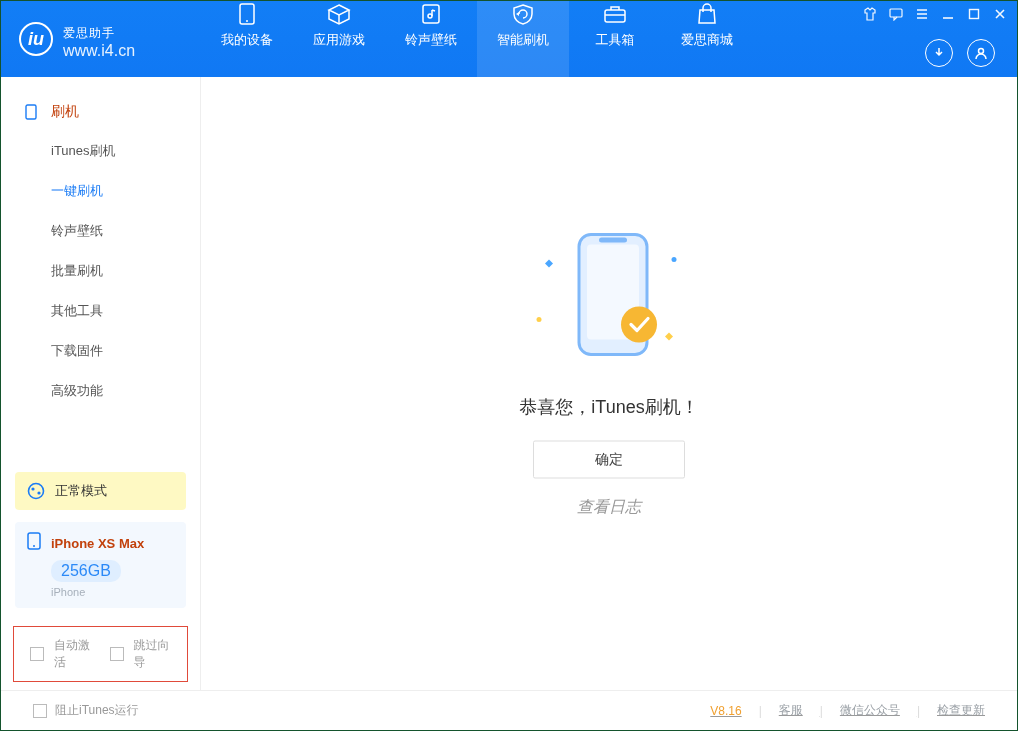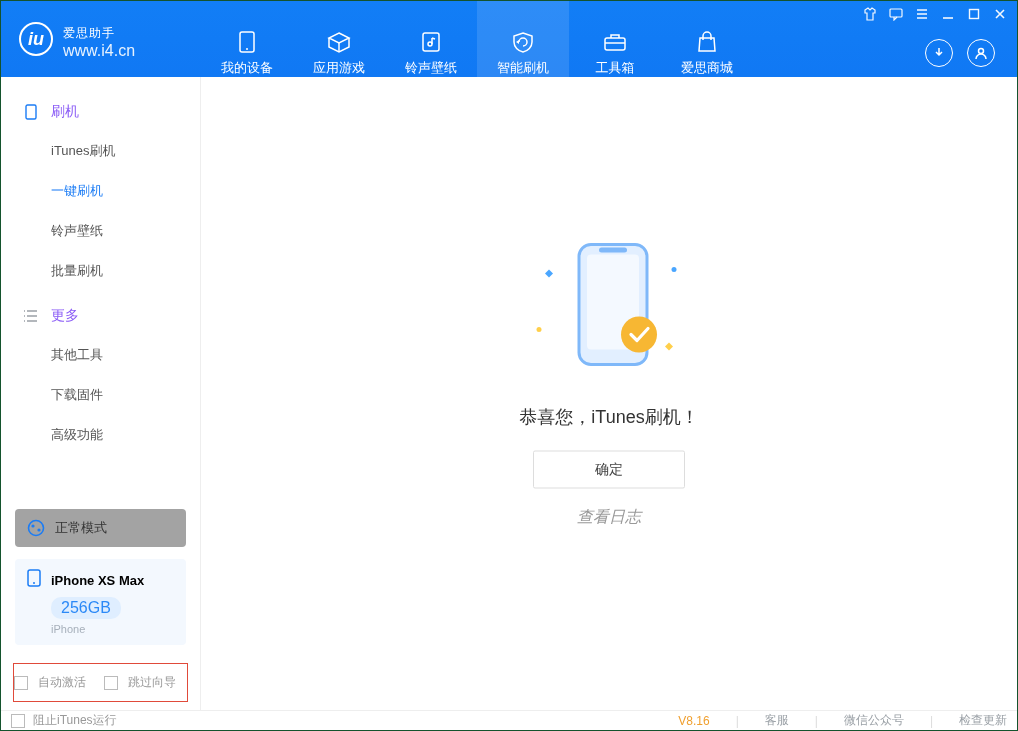--- a/index.html
+++ b/index.html
@@ -5,54 +5,54 @@
   * { box-sizing: border-box; margin: 0; padding: 0; }
   body { font-family: "Microsoft YaHei", sans-serif; background: #888; }
   .window { width:1018px; height:731px; margin:0 auto; background:#fff; border:1px solid #14532d; position:relative; display:flex; flex-direction:column;}
   
   .header { height:76px; background:linear-gradient(#127ef6,#1078f4); display:flex; align-items:stretch; color:#fff; position:relative;}
   .brand { width:200px; display:flex; align-items:center; padding-left:18px;}
   .brand-logo { width:34px; height:34px; border:2.5px solid #fff; border-radius:50%; display:flex; align-items:center; justify-content:center; font-weight:bold; font-style:italic; font-size:18px; margin-right:10px;}
   .brand-text .title { font-size:12px; font-weight:500; letter-spacing:1px; line-height:22px;}
   .brand-text .url { font-size:16px; opacity:.9; line-height:13px;text-align:center;}
   .tabs { display:flex; align-items:stretch;}
-  .tab { width:92px; display:flex; flex-direction:column; align-items:center; justify-content:flex-end; cursor:pointer; font-size:13px; }
+  .tab { width:92px; display:flex; flex-direction:column; align-items:center; justify-content:flex-start; cursor:pointer; font-size:13px; }
   .tab.active { background:rgba(255,255,255,0.12);}
   .tab .ticon { height:26px; display:flex; align-items:center; justify-content:center; margin-bottom:4px;}
   .win-controls-top { position:absolute; top:6px; right:10px; display:flex; gap:12px; align-items:center;}
   .win-controls-top .wc { width:14px; height:14px; display:flex; align-items:center; justify-content:center; cursor:pointer; opacity:.95;}
   .header-right { position:absolute; right:22px; bottom:10px; display:flex; gap:14px;}
   .hr-circle { width:28px; height:28px; border:1.6px solid #fff; border-radius:50%; display:flex; align-items:center; justify-content:center; cursor:pointer;}
   
   .body { flex:1; display:flex; min-height:0;}
   .sidebar { width:200px; border-right:1px solid #eee; display:flex; flex-direction:column; padding-top:16px;}
-  .sb-group-h { display:flex; align-items:center; padding:10px 22px; color:#8b5cf6; font-size:14px;}
+  .sb-group-h { display:flex; align-items:center; padding:10px 22px; color:#c2410c; font-size:14px;}
   .sb-group-h .gicon { width:16px; height:16px; margin-right:12px; display:flex; align-items:center; justify-content:center;}
   .sb-item { padding:11px 22px 11px 50px; font-size:13px; color:#555; cursor:pointer;}
   .sb-item.active { color:#1b7cf5;}
   .sb-spacer { flex:1;}
-  .sb-card { margin:6px 14px; background:#a3a3a3; border-radius:4px; padding:10px 12px; display:flex; align-items:center; font-size:13px; color:#333;}
+  .sb-card { margin:6px 14px; background:#fef9c3; border-radius:4px; padding:10px 12px; display:flex; align-items:center; font-size:13px; color:#333;}
   .sb-card .cicon { width:18px; height:18px; margin-right:10px; display:flex; align-items:center; justify-content:center;}
   .sb-device { margin:6px 14px 10px; background:#f3f8fe; border-radius:4px; padding:10px 12px;}
   .sb-device .drow { display:flex; align-items:center;}
-  .sb-device .dname { font-size:13px; font-weight:600; color:#000000;}
+  .sb-device .dname { font-size:13px; font-weight:600; color:#c2410c;}
   .sb-device .pill { display:inline-block; background:#dfeeff; color:#2b89f7; font-size:16px; padding:2px 10px; border-radius:10px; margin-top:6px;}
   .sb-device .dtype { font-size:11px; color:#a7b0bb; margin-top:4px;}
-  .sb-foot { border:1.6px solid #e04a3a; margin:8px 12px; padding:10px 0; display:flex; align-items:center; gap:10px;}
+  .sb-foot { border:1.6px solid #e04a3a; margin:8px 12px; padding:10px 16px; display:flex; align-items:center; gap:10px;}
   .chk { width:14px; height:14px; border:1px solid #bbb; background:#fff; display:inline-block; flex-shrink:0;}
   .sb-foot span.lbl { font-size:12px; color:#999;}
   
   .main { flex:1; position:relative; background:#fff;}
   .center { position:absolute; left:50%; top:48%; transform:translate(-50%,-50%); display:flex; flex-direction:column; align-items:center;}
   .msg { font-size:18px; color:#333; margin:20px 0 22px;}
   .btn { width:152px; height:38px; border:1px solid #ddd; background:#fff; display:flex; align-items:center; justify-content:center; font-size:14px; color:#444; cursor:pointer; border-radius:2px;}
   .loglink { margin-top:18px; font-size:16px; color:#999; cursor:pointer;font-style:italic;}
   
-  .footer { height:20px; border-top:1px solid #eee; display:flex; align-items:center; padding:0 10px; font-size:12px; color:#999;}
-  .footer .right { margin-left:auto; display:flex; align-items:center; gap:26px;}
+  .footer { height:40px; border-top:1px solid #eee; display:flex; align-items:center; padding:0 32px; font-size:12px; color:#999;}
+  .footer .right { margin-left:auto; display:flex; align-items:center; gap:17px;text-decoration:underline;}
   .footer .ver { color:#f0a030;}
   .footer .flink { color:#9aa0a6; cursor:pointer;}
   .footer .sep { color:#dcdcdc;}
 </style>
 </head>
 <body>
 <div class="window">
 
   <div class="header">
     <div class="brand">
@@ -179,28 +179,20 @@
               <rect x="1" y="1" width="10" height="14" rx="1.5" fill="none" stroke="#1b7cf5" stroke-width="1.4"></rect>
             </svg>
           </span>
         <span>刷机</span>
       </div>
       <div class="sb-item">iTunes刷机</div>
       <div class="sb-item active">一键刷机</div>
       <div class="sb-item">铃声壁纸</div>
       <div class="sb-item">批量刷机</div>
 
-      <div class="sb-group-h" style="margin-top:6px">
-        <span class="gicon">
-            <svg width="14" height="12">
-              <path d="M3,1 L13,1 M3,6 L13,6 M3,11 L13,11 M0,1 L1,1 M0,6 L1,6 M0,11 L1,11" stroke="#9aa0a6" stroke-width="1.6"></path>
-            </svg>
-          </span>
-        <span>更多</span>
-      </div>
       <div class="sb-item">其他工具</div>
       <div class="sb-item">下载固件</div>
       <div class="sb-item">高级功能</div>
 
       <div class="sb-spacer"></div>
 
       <div class="sb-card">
         <span class="cicon">
             <svg width="18" height="18">
               <circle cx="9" cy="9" r="7.5" fill="none" stroke="#1b7cf5" stroke-width="1.6"></circle>

